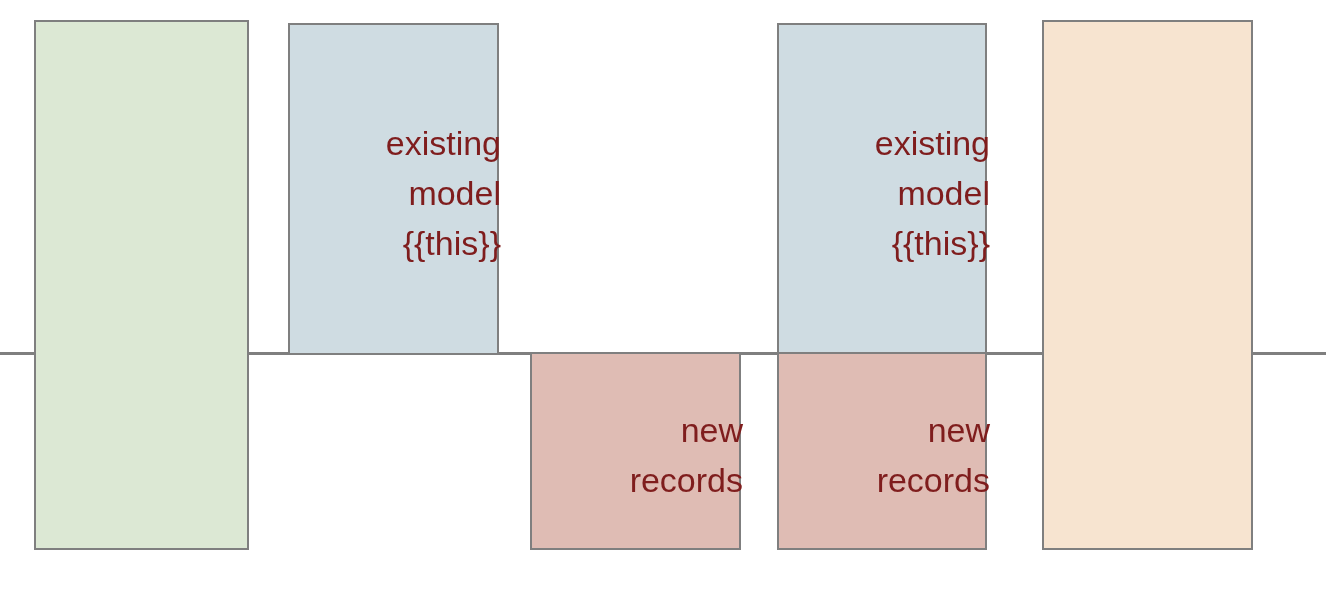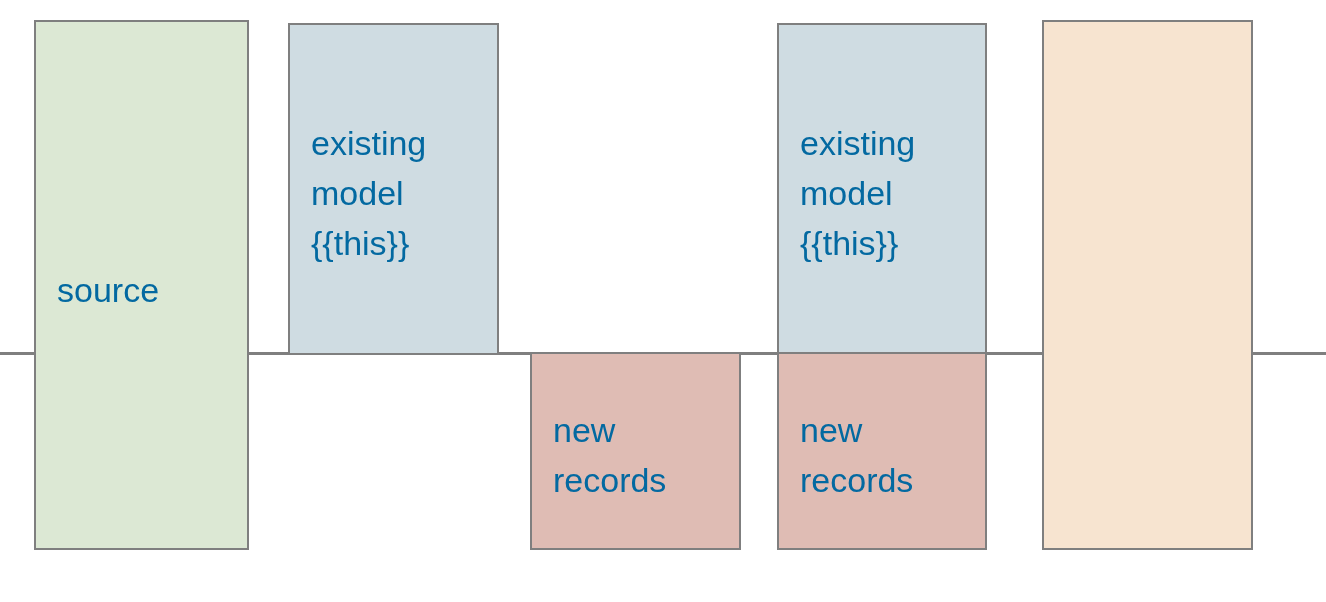--- a/index.html
+++ b/index.html
@@ -31,25 +31,25 @@
     box-sizing: border-box;
     border: 2px solid #7f7f7f;
     z-index: 2;
     display: block;
   }
   .box-label {
     position: absolute;
     box-sizing: border-box;
     font-size: 34px;
     line-height: 50px;
-    color: #0369a1;
+    color: #7f1d1d;
     letter-spacing: 0px;
     white-space: pre-line;
     z-index: 3;
-    text-align: left;
+    text-align: right;
   }
   
   #box-source {
     left: 34px;
     top: 20px;
     width: 215px;
     height: 530px;
     background: #dce8d4;
   }
   #label-source {
@@ -123,21 +123,20 @@
   }
 </style>
 </head>
 <body>
 
 <div id="canvas">
 
   <div class="baseline"></div>
 
   <div class="box" id="box-source"></div>
-  <div class="box-label" id="label-source">source</div>
 
   <div class="box" id="box-existing-model-1"></div>
   <div class="box-label" id="label-existing-model-1">existing
 model
 {{this}}</div>
 
   <div class="box" id="box-new-records-1"></div>
   <div class="box-label" id="label-new-records-1">new
 records</div>
 

